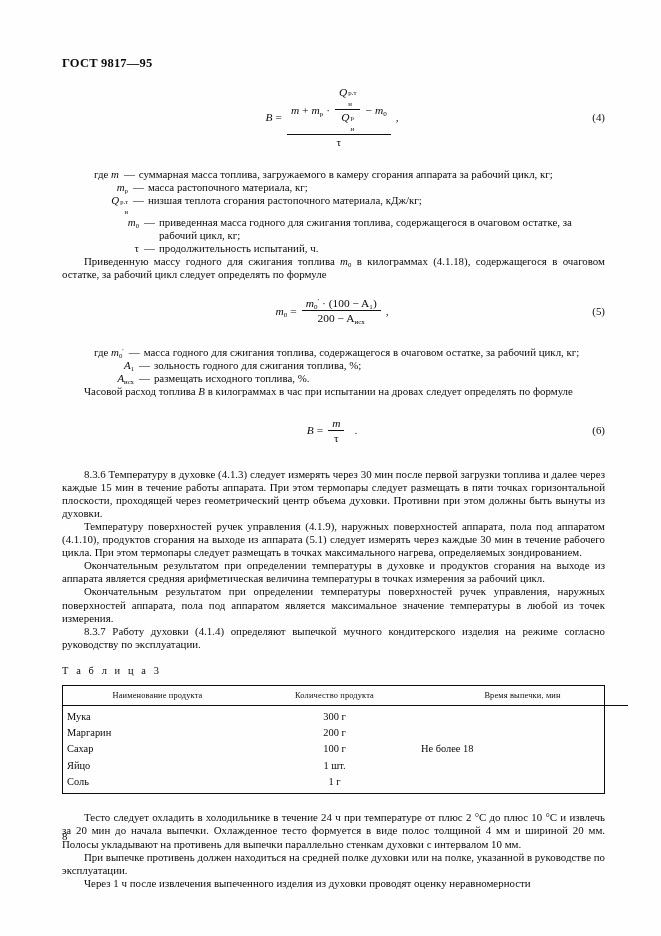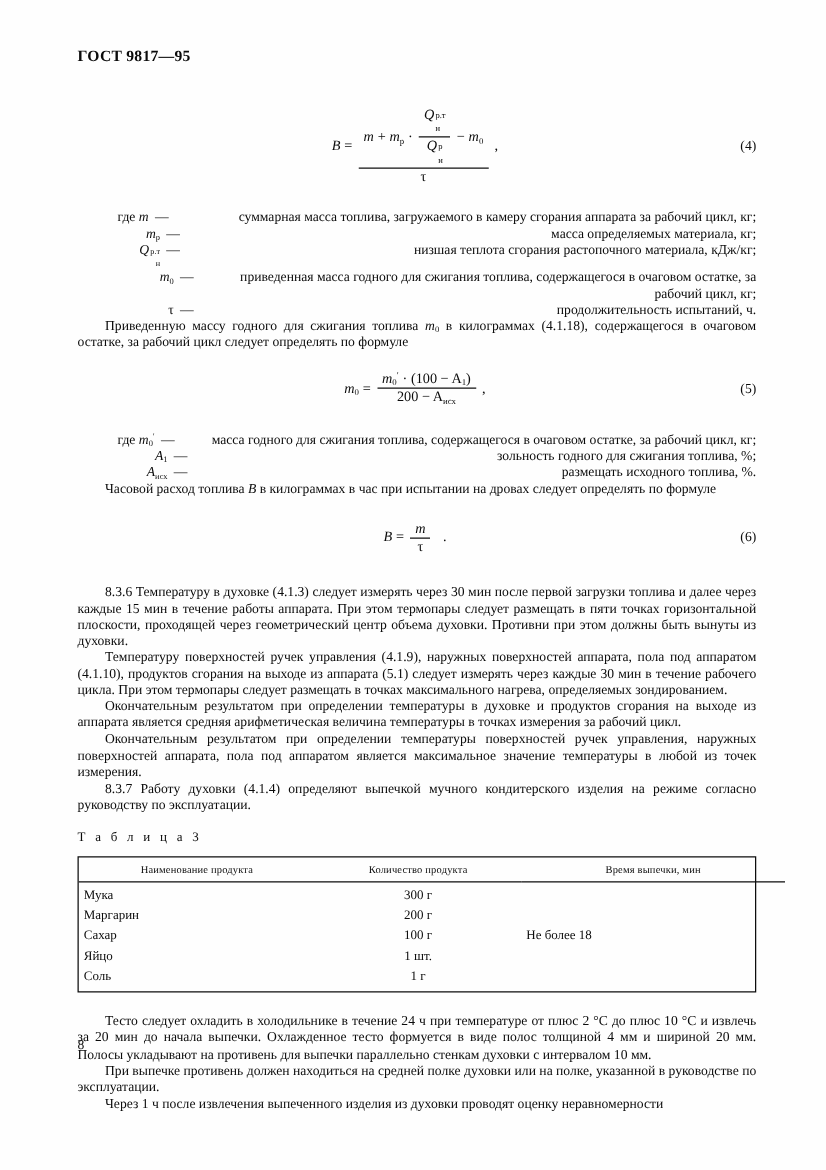--- a/index.html
+++ b/index.html
@@ -19,21 +19,21 @@
   .page {
     position: absolute;
     inset: 0;
     background: #fefefe;
   }
 
   
   .doc-header {
     position: absolute;
     left: 62px;
-    top: 38px;
+    top: 56px;
     font-family: "Liberation Serif", "DejaVu Serif", serif;
     font-weight: bold;
     font-size: 12.5px;
     letter-spacing: 0.2px;
   }
 
   
   .content {
     position: absolute;
     left: 62px;
@@ -136,21 +136,20 @@
     padding-right: 5px;
     white-space: nowrap;
     margin-left: 32px;
   }
   .defrow .dash {
     flex: 0 0 auto;
     padding-right: 4px;
   }
   .defrow .txt {
     flex: 1 1 auto;
-    text-align: right;
   }
 
   
   .table-caption {
     font-size: 10.4px;
     letter-spacing: 2.6px;
     margin: 0;
   }
   table.recipe {
     border-collapse: collapse;
@@ -255,21 +254,21 @@
 
     <div class="defs">
       <div class="defrow">
         <span class="sym" style="min-width:0;"><span>где</span>&nbsp;<span class="italic">m</span></span>
         <span class="dash">—</span>
         <span class="txt">суммарная масса топлива, загружаемого в камеру сгорания аппарата за рабочий цикл, кг;</span>
       </div>
       <div class="defrow">
         <span class="sym" style="min-width:34px;"><span class="italic">m</span><sub>р</sub></span>
         <span class="dash">—</span>
-        <span class="txt">масса определяемых материала, кг;</span>
+        <span class="txt">масса растопочного материала, кг;</span>
       </div>
       <div class="defrow">
         <span class="sym" style="min-width:34px;">
           <span class="qsym">
             <span class="italic">Q</span>
             <span class="qsup">
               <span class="up">р.т</span>
               <span class="dn">н</span>
             </span>
           </span>

